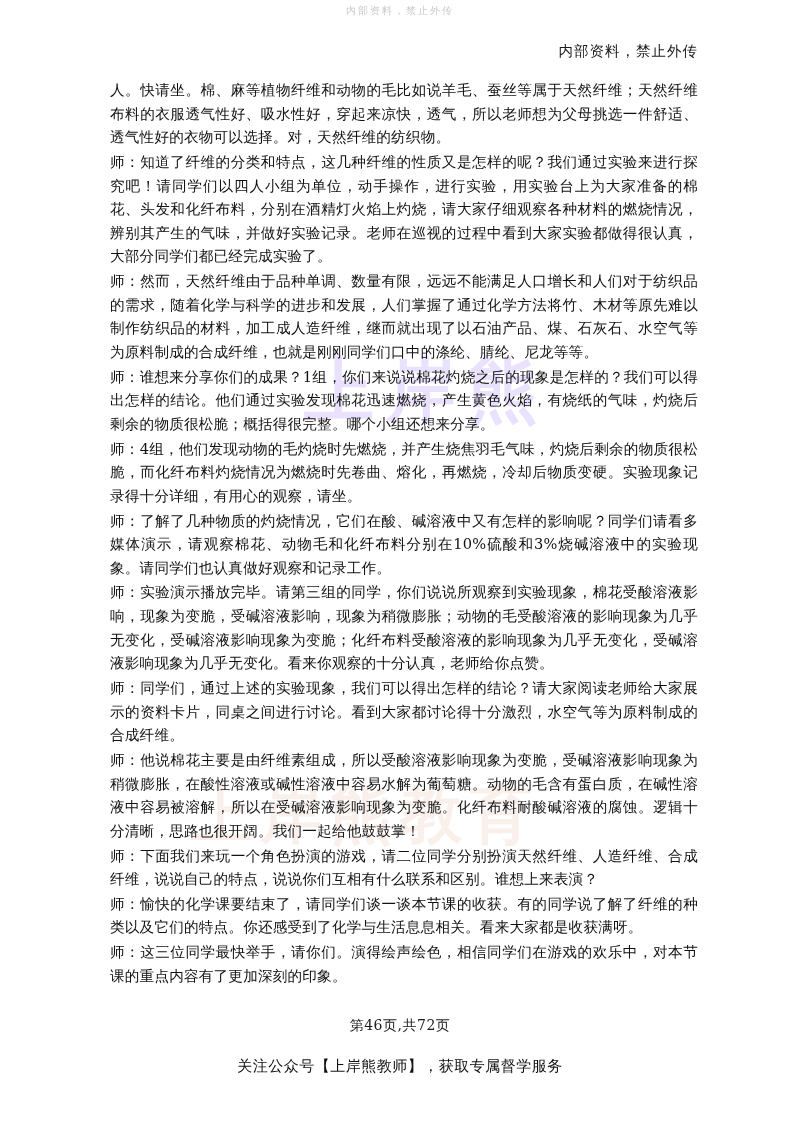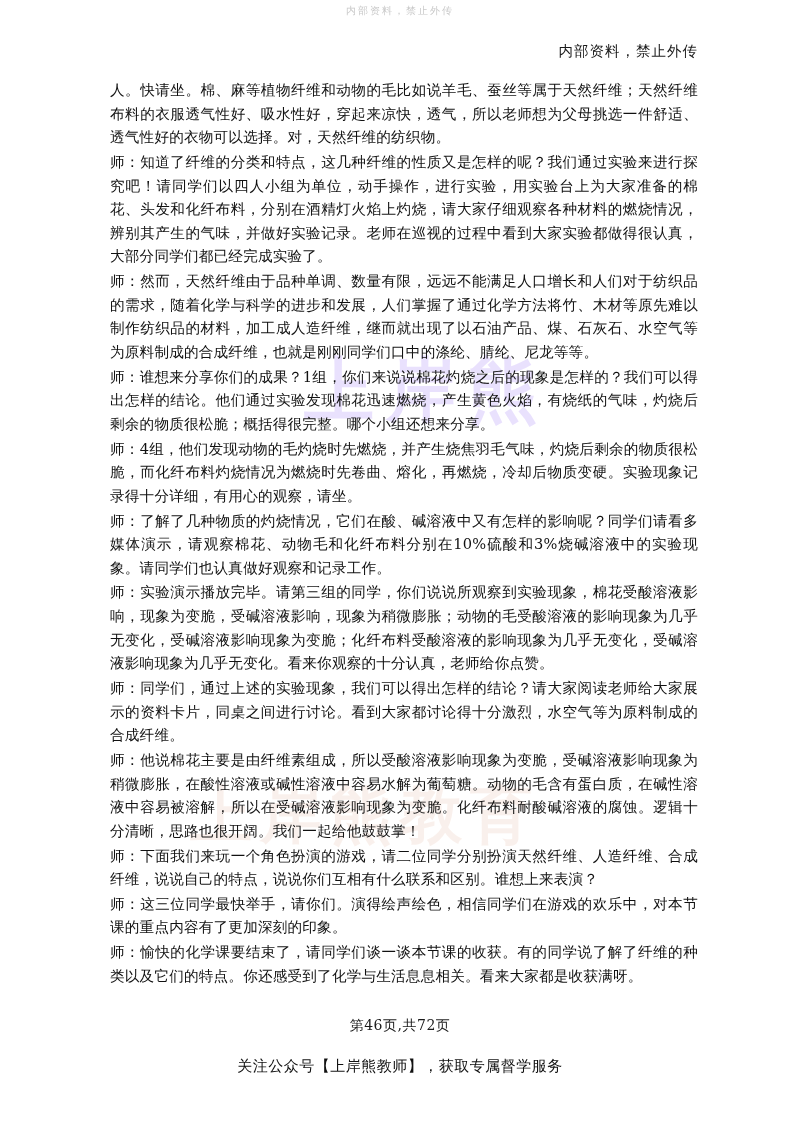--- a/index.html
+++ b/index.html
@@ -139,22 +139,22 @@
     <p class="para">人。快请坐。棉、麻等植物纤维和动物的毛比如说羊毛、蚕丝等属于天然纤维；天然纤维布料的衣服透气性好、吸水性好，穿起来凉快，透气，所以老师想为父母挑选一件舒适、透气性好的衣物可以选择。对，天然纤维的纺织物。</p>
     <p class="para">师：知道了纤维的分类和特点，这几种纤维的性质又是怎样的呢？我们通过实验来进行探究吧！请同学们以四人小组为单位，动手操作，进行实验，用实验台上为大家准备的棉花、头发和化纤布料，分别在酒精灯火焰上灼烧，请大家仔细观察各种材料的燃烧情况，辨别其产生的气味，并做好实验记录。老师在巡视的过程中看到大家实验都做得很认真，大部分同学们都已经完成实验了。</p>
     <p class="para">师：然而，天然纤维由于品种单调、数量有限，远远不能满足人口增长和人们对于纺织品的需求，随着化学与科学的进步和发展，人们掌握了通过化学方法将竹、木材等原先难以制作纺织品的材料，加工成人造纤维，继而就出现了以石油产品、煤、石灰石、水空气等为原料制成的合成纤维，也就是刚刚同学们口中的涤纶、腈纶、尼龙等等。</p>
     <p class="para">师：谁想来分享你们的成果？1组，你们来说说棉花灼烧之后的现象是怎样的？我们可以得出怎样的结论。他们通过实验发现棉花迅速燃烧，产生黄色火焰，有烧纸的气味，灼烧后剩余的物质很松脆；概括得很完整。哪个小组还想来分享。</p>
     <p class="para">师：4组，他们发现动物的毛灼烧时先燃烧，并产生烧焦羽毛气味，灼烧后剩余的物质很松脆，而化纤布料灼烧情况为燃烧时先卷曲、熔化，再燃烧，冷却后物质变硬。实验现象记录得十分详细，有用心的观察，请坐。</p>
     <p class="para">师：了解了几种物质的灼烧情况，它们在酸、碱溶液中又有怎样的影响呢？同学们请看多媒体演示，请观察棉花、动物毛和化纤布料分别在10%硫酸和3%烧碱溶液中的实验现象。请同学们也认真做好观察和记录工作。</p>
     <p class="para">师：实验演示播放完毕。请第三组的同学，你们说说所观察到实验现象，棉花受酸溶液影响，现象为变脆，受碱溶液影响，现象为稍微膨胀；动物的毛受酸溶液的影响现象为几乎无变化，受碱溶液影响现象为变脆；化纤布料受酸溶液的影响现象为几乎无变化，受碱溶液影响现象为几乎无变化。看来你观察的十分认真，老师给你点赞。</p>
     <p class="para">师：同学们，通过上述的实验现象，我们可以得出怎样的结论？请大家阅读老师给大家展示的资料卡片，同桌之间进行讨论。看到大家都讨论得十分激烈，水空气等为原料制成的合成纤维。</p>
     <p class="para">师：他说棉花主要是由纤维素组成，所以受酸溶液影响现象为变脆，受碱溶液影响现象为稍微膨胀，在酸性溶液或碱性溶液中容易水解为葡萄糖。动物的毛含有蛋白质，在碱性溶液中容易被溶解，所以在受碱溶液影响现象为变脆。化纤布料耐酸碱溶液的腐蚀。逻辑十分清晰，思路也很开阔。我们一起给他鼓鼓掌！</p>
     <p class="para">师：下面我们来玩一个角色扮演的游戏，请二位同学分别扮演天然纤维、人造纤维、合成纤维，说说自己的特点，说说你们互相有什么联系和区别。谁想上来表演？</p>
+    <p class="para">师：愉快的化学课要结束了，请同学们谈一谈本节课的收获。有的同学说了解了纤维的种类以及它们的特点。你还感受到了化学与生活息息相关。看来大家都是收获满呀。</p>
     <p class="para">师：这三位同学最快举手，请你们。演得绘声绘色，相信同学们在游戏的欢乐中，对本节课的重点内容有了更加深刻的印象。</p>
-    <p class="para">师：愉快的化学课要结束了，请同学们谈一谈本节课的收获。有的同学说了解了纤维的种类以及它们的特点。你还感受到了化学与生活息息相关。看来大家都是收获满呀。</p>
   </div>
 
   <div class="footer">
     <div class="page-num">第46页,共72页</div>
     <div class="promo">关注公众号【上岸熊教师】，获取专属督学服务</div>
   </div>
 
 </div>
 
 </body></html>

